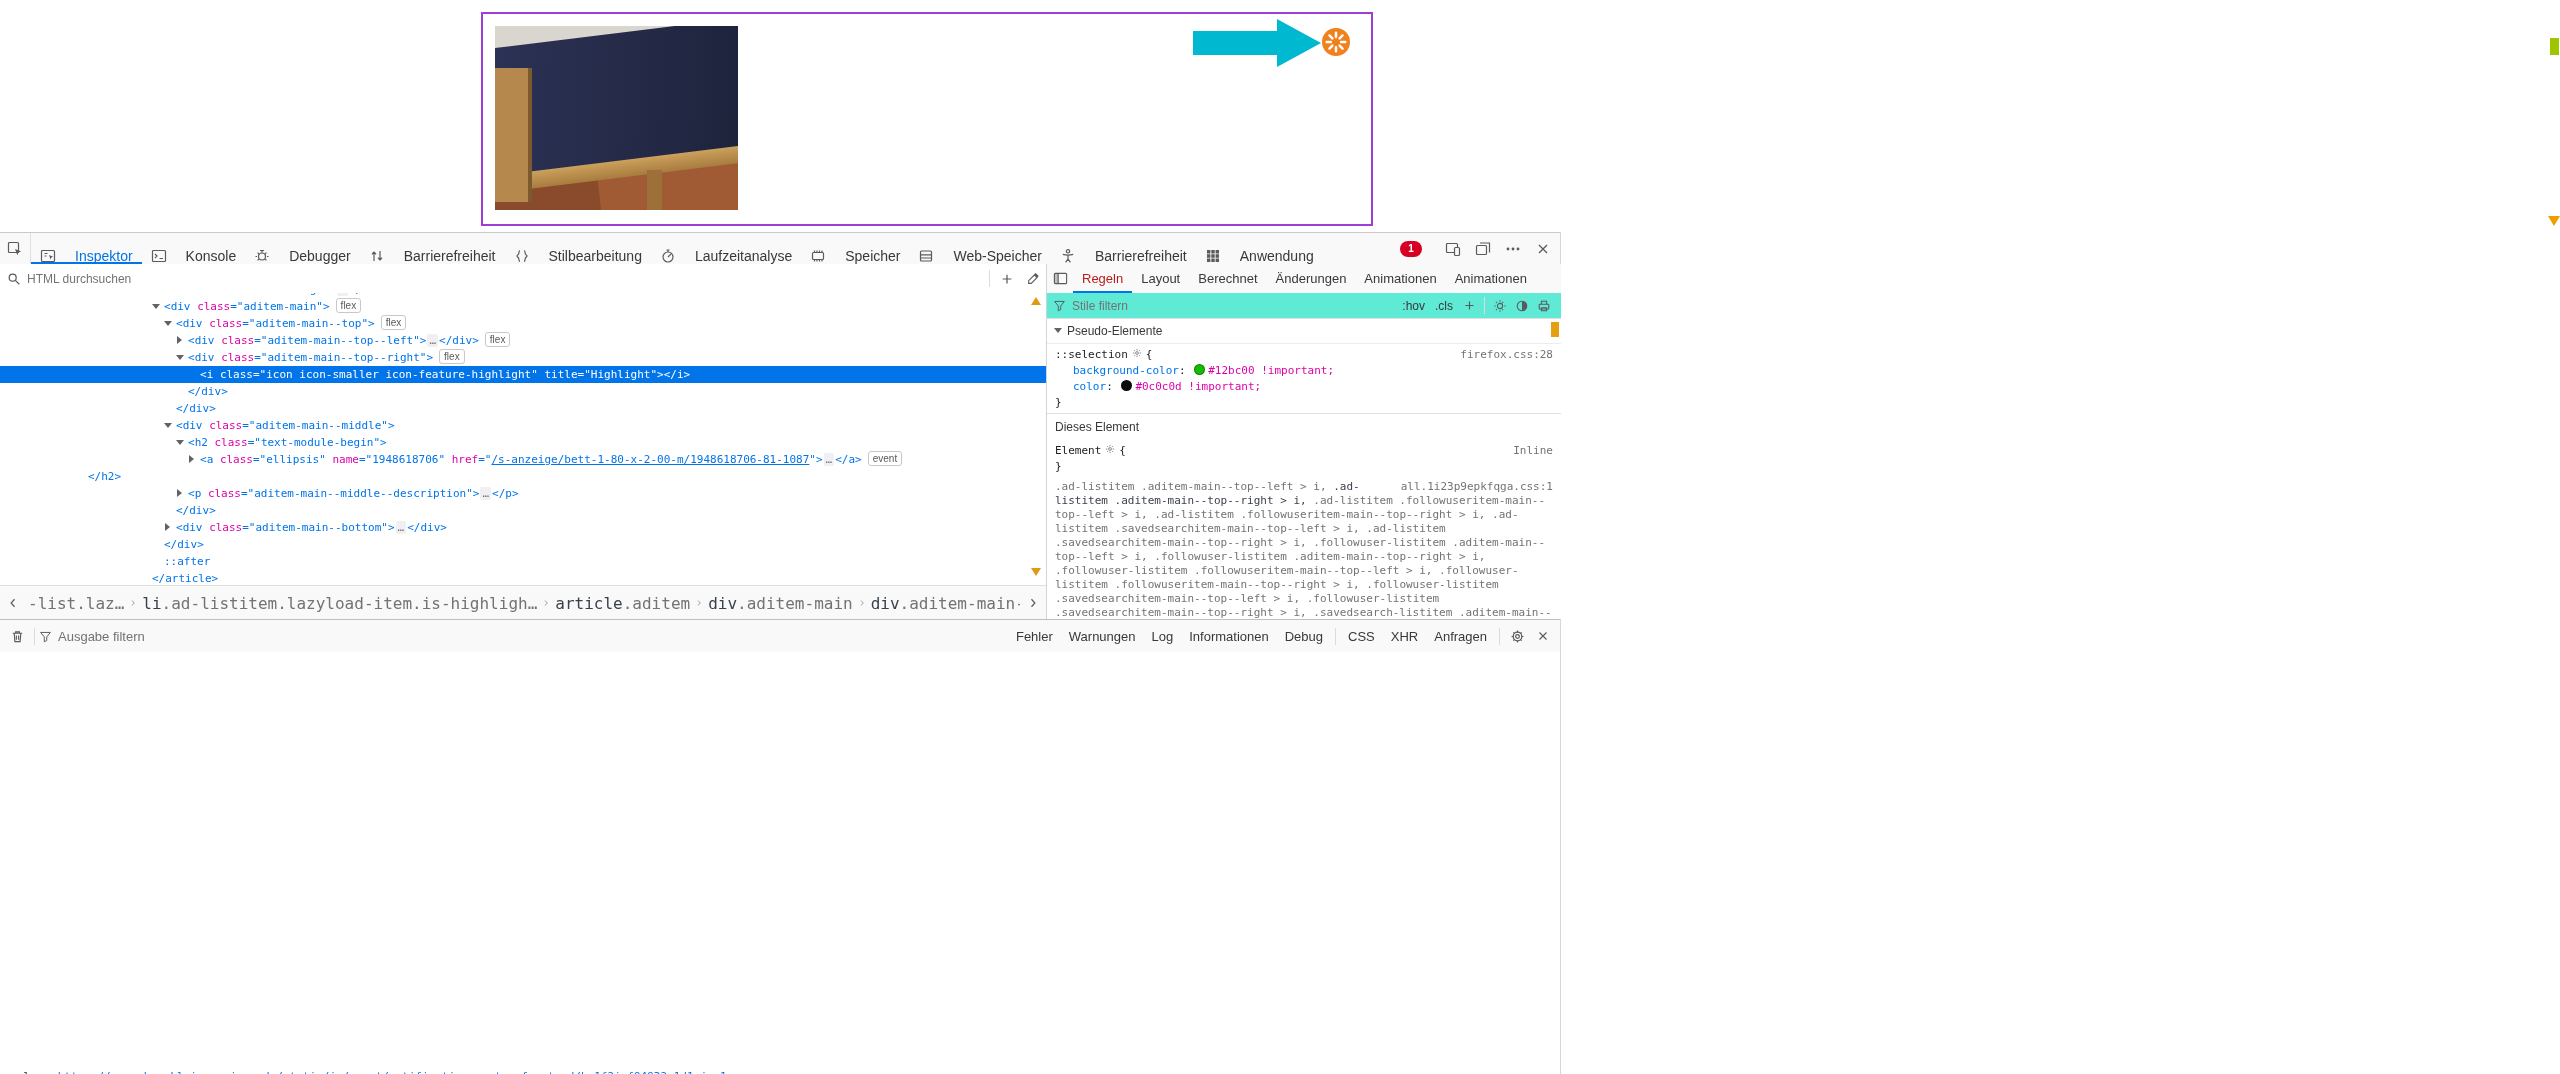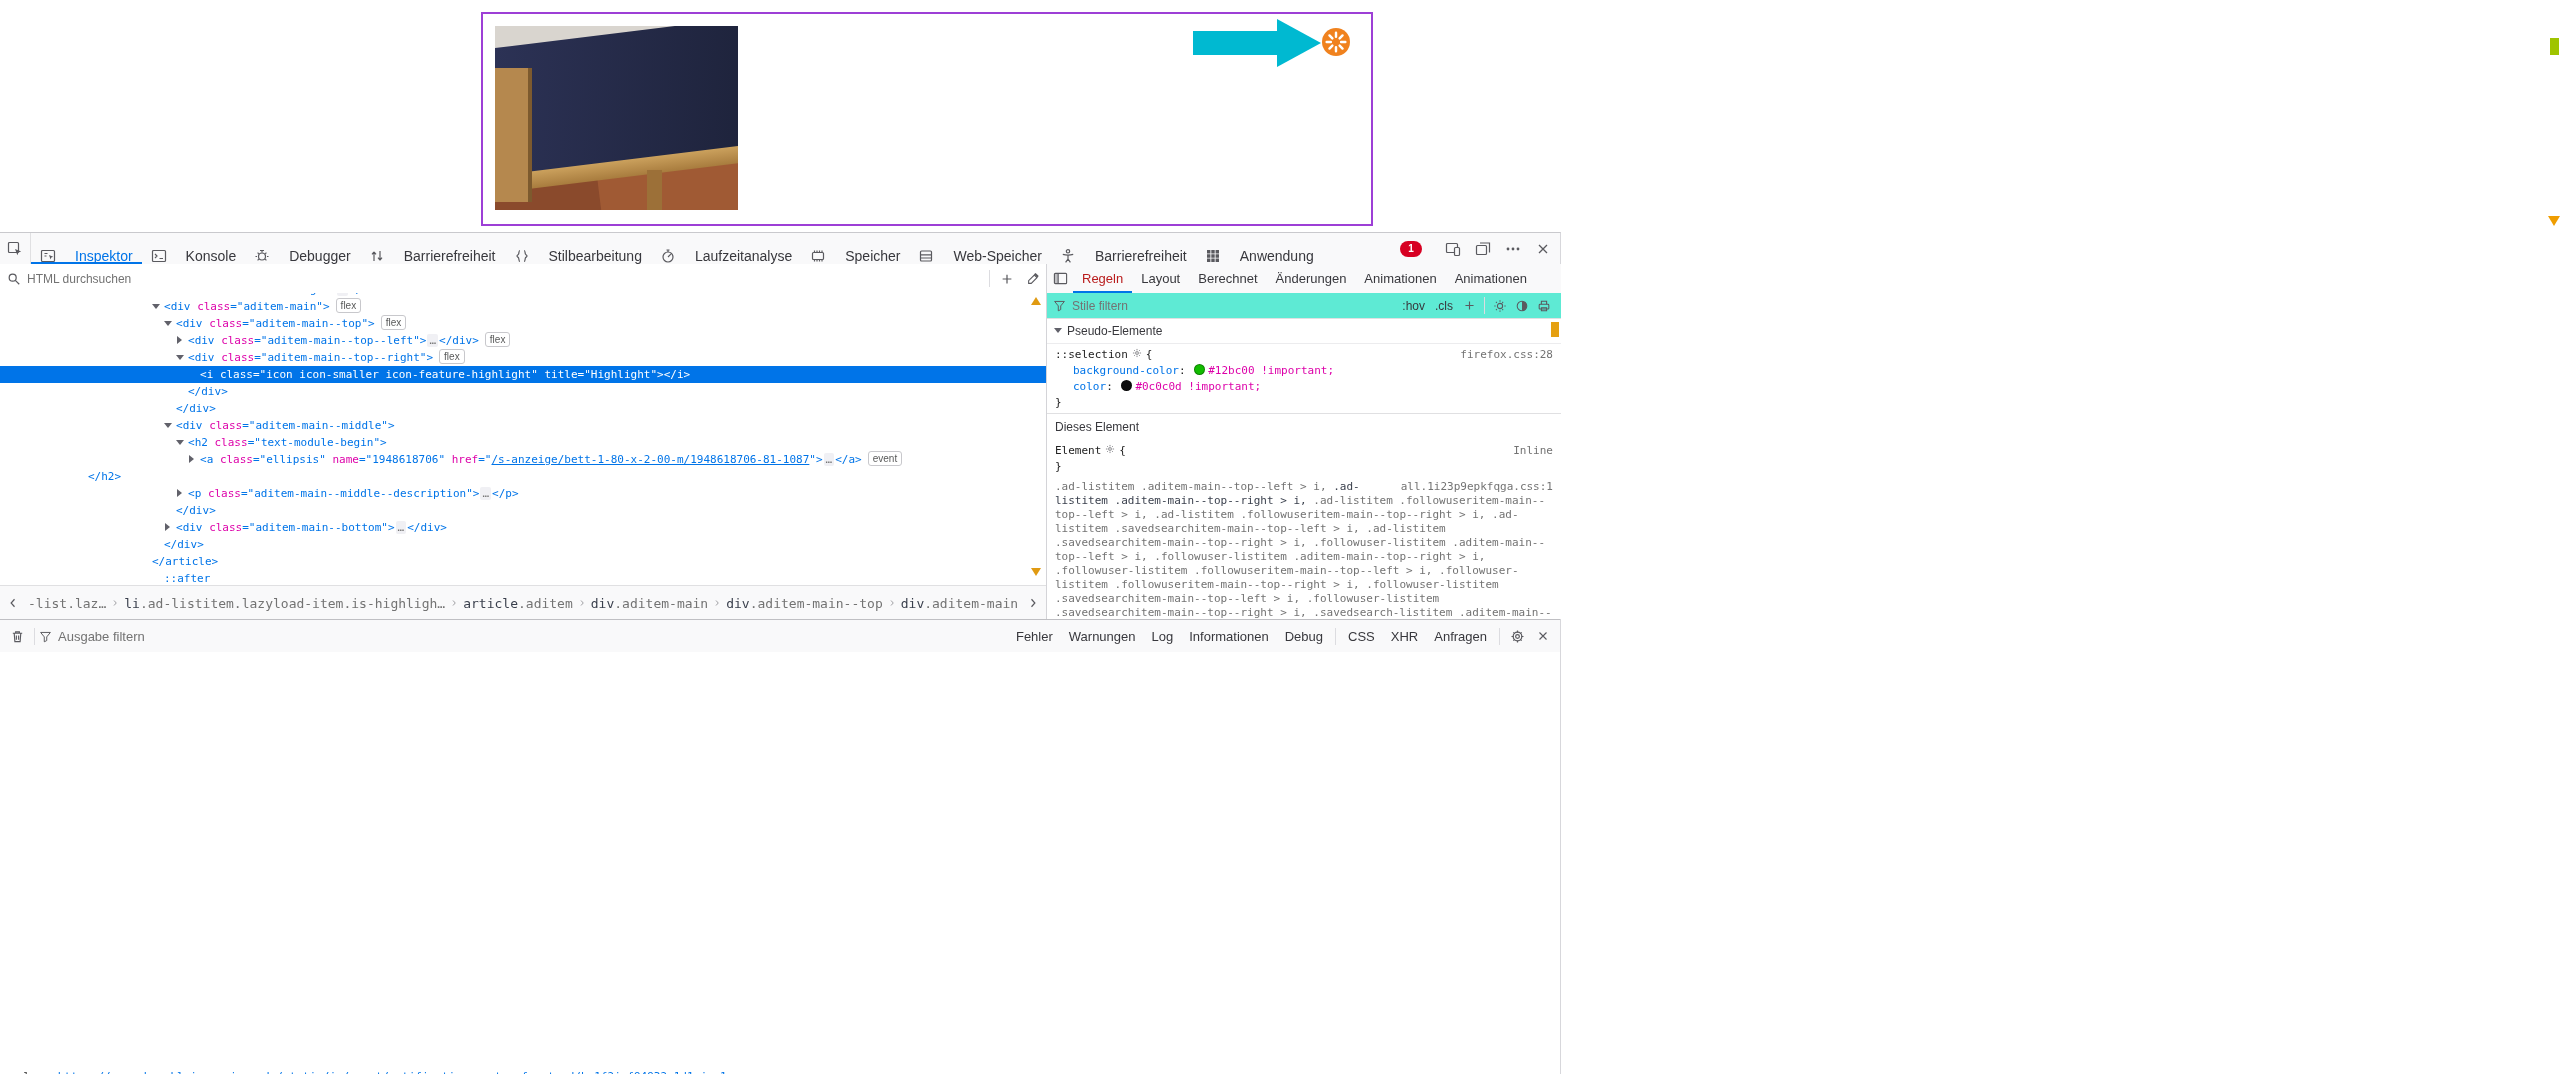--- a/index.html
+++ b/index.html
@@ -60,21 +60,21 @@
   .seg-b{color:#0074e8}.seg-t{color:#0074e8}.seg-an{color:#dd00a9}.seg-av{color:#0074e8}
   .seg-lk{color:#0074e8;text-decoration:underline}
   .seg-el{color:#737373;background:#f0f0f4;border-radius:2px;padding:0 2px;margin:0 1px}
   .seg-ps{color:#0074e8}
   .mk-badge{display:inline-block;margin-left:6px;padding:0 4px;font-family:"Liberation Sans",sans-serif;
             font-size:10px;line-height:13px;border:1px solid #c8c8cc;border-radius:3px;color:#585959;background:#fff;vertical-align:1px}
   .scroll-marker-up{position:absolute;right:5px;top:33px;width:0;height:0;border-left:5px solid transparent;border-right:5px solid transparent;border-bottom:8px solid #e09a12}
   .scroll-marker-down{position:absolute;right:5px;top:304px;width:0;height:0;border-left:5px solid transparent;border-right:5px solid transparent;border-top:8px solid #e09a12}
   .crumb-bar{position:absolute;left:0;top:321px;width:100%;height:34px;background:#f9f9fa;border-top:1px solid #e0e0e2;display:flex;align-items:center}
   .crumb-nav{width:26px;height:100%;display:flex;align-items:center;justify-content:center;cursor:pointer}
-  .crumbs{flex:1;display:flex;align-items:center;overflow:hidden;white-space:nowrap;font-family:"DejaVu Sans Mono",monospace;font-size:13px}
+  .crumbs{flex:1;display:flex;align-items:center;overflow:hidden;white-space:nowrap;font-family:"DejaVu Sans Mono",monospace;font-size:16px}
   .crumb{cursor:pointer;margin:0 2px}
   .crumb .c-el{color:#393f4c}.crumb .c-cls{color:#737373}
   .crumb.selected .c-el,.crumb.selected .c-cls{color:#0074e8;text-decoration:underline}
   .crumb-sep{color:#9e9ea2;margin:0 3px}
 
   
   .rules-pane{position:absolute;left:1046px;top:0;width:514px;height:355px;background:#fff;border-left:1px solid #d4d4d8}
   .sb-tabs{position:absolute;left:0;top:0;width:100%;height:29px;background:#f9f9fa;border-bottom:1px solid #dadade;display:flex;align-items:stretch}
   .sb-toggle{width:26px;display:flex;align-items:center;justify-content:center;cursor:pointer}
   .sb-tab{display:flex;align-items:center;padding:0 9px;font-size:13px;color:#38383d;cursor:pointer;white-space:nowrap}
@@ -307,22 +307,22 @@
           <div class="mk-row" style="padding-left: 176px;"><span class="exp none"></span><span class="seg-b">&lt;/</span><span class="seg-t">div</span><span class="seg-b">&gt;</span></div>
           <div class="mk-row" style="padding-left: 164px;"><span class="exp none"></span><span class="seg-b">&lt;/</span><span class="seg-t">div</span><span class="seg-b">&gt;</span></div>
           <div class="mk-row" style="padding-left: 164px;"><span class="exp open"></span><span class="seg-b">&lt;</span><span class="seg-t">div</span><span class="seg-b"> </span><span class="seg-an">class</span><span class="seg-b">="</span><span class="seg-av">aditem-main--middle</span><span class="seg-b">"&gt;</span></div>
           <div class="mk-row" style="padding-left: 176px;"><span class="exp open"></span><span class="seg-b">&lt;</span><span class="seg-t">h2</span><span class="seg-b"> </span><span class="seg-an">class</span><span class="seg-b">="</span><span class="seg-av">text-module-begin</span><span class="seg-b">"&gt;</span></div>
           <div class="mk-row" style="padding-left: 188px;"><span class="exp closed"></span><span class="seg-b">&lt;</span><span class="seg-t">a</span><span class="seg-b"> </span><span class="seg-an">class</span><span class="seg-b">="</span><span class="seg-av">ellipsis</span><span class="seg-b">" </span><span class="seg-an">name</span><span class="seg-b">="</span><span class="seg-av">1948618706</span><span class="seg-b">" </span><span class="seg-an">href</span><span class="seg-b">="</span><span class="seg-lk">/s-anzeige/bett-1-80-x-2-00-m/1948618706-81-1087</span><span class="seg-b">"&gt;</span><span class="seg-el">…</span><span class="seg-b">&lt;/</span><span class="seg-t">a</span><span class="seg-b">&gt;</span><span class="mk-badge">event</span></div>
           <div class="mk-row" style="padding-left: 76px;"><span class="exp none"></span><span class="seg-b">&lt;/</span><span class="seg-t">h2</span><span class="seg-b">&gt;</span></div>
           <div class="mk-row" style="padding-left: 176px;"><span class="exp closed"></span><span class="seg-b">&lt;</span><span class="seg-t">p</span><span class="seg-b"> </span><span class="seg-an">class</span><span class="seg-b">="</span><span class="seg-av">aditem-main--middle--description</span><span class="seg-b">"&gt;</span><span class="seg-el">…</span><span class="seg-b">&lt;/</span><span class="seg-t">p</span><span class="seg-b">&gt;</span></div>
           <div class="mk-row" style="padding-left: 164px;"><span class="exp none"></span><span class="seg-b">&lt;/</span><span class="seg-t">div</span><span class="seg-b">&gt;</span></div>
           <div class="mk-row" style="padding-left: 164px;"><span class="exp closed"></span><span class="seg-b">&lt;</span><span class="seg-t">div</span><span class="seg-b"> </span><span class="seg-an">class</span><span class="seg-b">="</span><span class="seg-av">aditem-main--bottom</span><span class="seg-b">"&gt;</span><span class="seg-el">…</span><span class="seg-b">&lt;/</span><span class="seg-t">div</span><span class="seg-b">&gt;</span></div>
           <div class="mk-row" style="padding-left: 152px;"><span class="exp none"></span><span class="seg-b">&lt;/</span><span class="seg-t">div</span><span class="seg-b">&gt;</span></div>
+          <div class="mk-row" style="padding-left: 152px;"><span class="exp none"></span><span class="seg-ps">::after</span></div>
           <div class="mk-row" style="padding-left: 140px;"><span class="exp none"></span><span class="seg-b">&lt;/</span><span class="seg-t">article</span><span class="seg-b">&gt;</span></div>
-          <div class="mk-row" style="padding-left: 152px;"><span class="exp none"></span><span class="seg-ps">::after</span></div>
         </div>
       <div class="scroll-marker-up"></div>
       <div class="scroll-marker-down"></div>
       <div class="crumb-bar">
         <span class="crumb-nav icon">
           <svg width="12" height="12" viewBox="0 0 16 16" stroke="currentColor" fill="none" stroke-width="1.6">
               <path d="M10 3L5.5 8l4.5 5"></path>
             </svg>
         </span>
         <div class="crumbs" id="crumbs">

